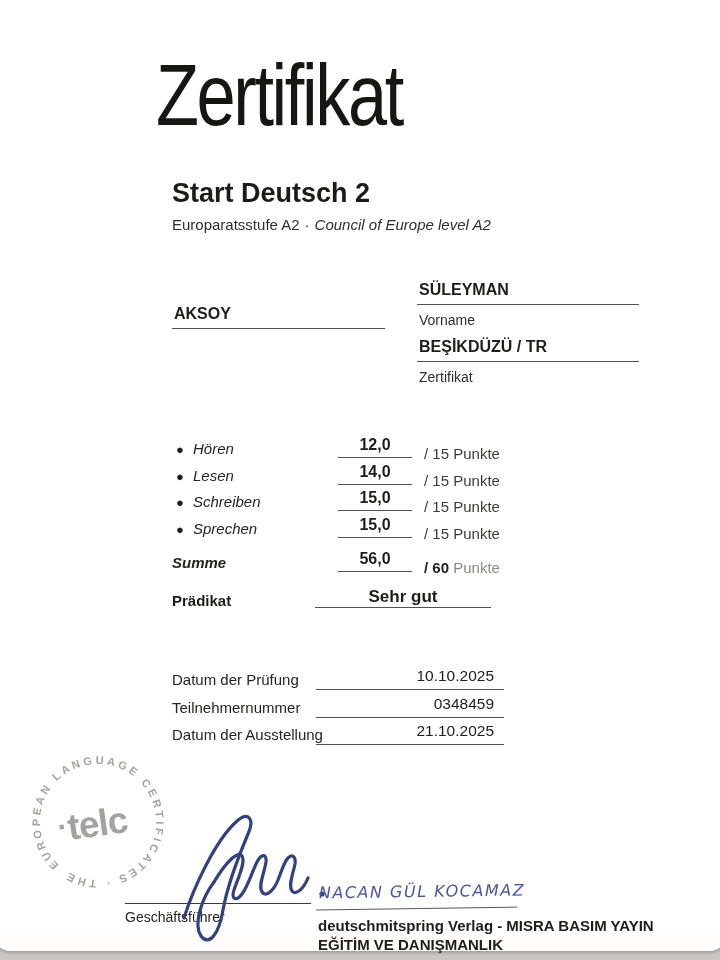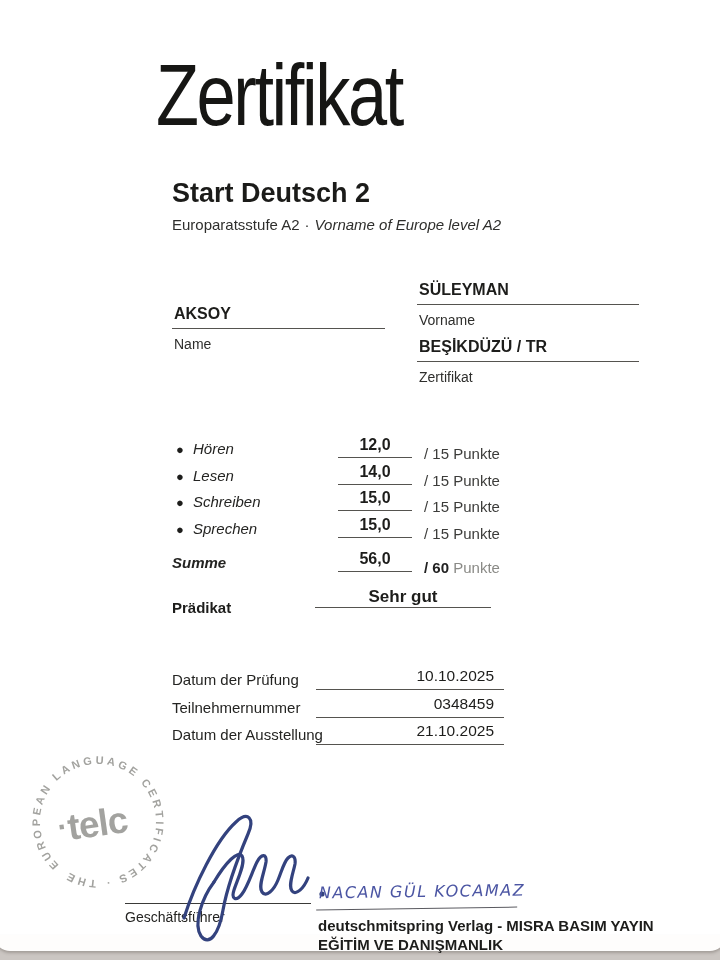--- a/index.html
+++ b/index.html
@@ -32,21 +32,21 @@
   .score-row{position:absolute;left:0;width:720px;height:24px;}
   .bullet{position:absolute;left:176px;top:3px;font-size:13px;color:#1d1d1b;}
   .score-label{position:absolute;left:193px;top:1px;font-size:15px;color:#242422;font-style:italic;}
   .score-label.b{font-weight:bold;}
   .score-value{position:absolute;left:338px;top:-3px;width:74px;text-align:center;font-size:16px;font-weight:bold;border-bottom:1.4px solid #55534f;padding-bottom:3px;}
   .score-max{position:absolute;left:424px;top:6px;font-size:15px;color:#3c3c3a;white-space:nowrap;}
   .score-max .mx{font-weight:bold;color:#222;}
   .score-max .unit{color:#8a8a86;}
 
   .grade-row{position:absolute;left:0;top:591px;width:720px;}
-  .grade-label{position:absolute;left:172px;top:8px;font-size:15px;font-weight:bold;}
+  .grade-label{position:absolute;left:172px;top:1px;font-size:15px;font-weight:bold;}
   .grade-value{position:absolute;left:315px;top:-4px;width:176px;text-align:center;font-size:17px;font-weight:bold;border-bottom:1.4px solid #55534f;}
 
   .meta-row{position:absolute;left:0;width:720px;}
   .meta-label{position:absolute;left:172px;top:3px;font-size:15px;color:#242422;}
   .meta-value{position:absolute;left:316px;top:-1px;width:178px;text-align:right;font-size:15.5px;border-bottom:1.4px solid #55534f;padding:0 10px 4px 0;}
 
   .stamp{position:absolute;left:20px;top:744px;width:156px;height:156px;opacity:.92;}
 
   .signature{position:absolute;left:148px;top:792px;width:200px;height:160px;z-index:3;}
   .gf{position:absolute;left:125px;top:903px;width:186px;border-top:1.4px solid #3a3a38;padding-top:5px;font-size:14px;color:#242422;z-index:2;}
@@ -63,27 +63,26 @@
 </head>
 <body>
 
 <div class="page">
 
   <div class="title">Zertifikat</div>
 
   <div class="exam">
     <div class="exam-name">Start Deutsch 2</div>
     <div class="exam-level">
-      <span>Europaratsstufe A2</span><span class="sep">·</span><span class="en">Vorname of Europe level A2</span>
+      <span>Europaratsstufe A2</span><span class="sep">·</span><span class="en">Council of Europe level A2</span>
     </div>
   </div>
 
   <div class="field" style="left:172px;top:281px;width:213px;margin-top:24px;">
     <div class="value b">AKSOY</div>
-    <div class="label">Name</div>
   </div>
   <div class="field" style="left:417px;top:281px;width:222px;">
     <div class="value b">SÜLEYMAN</div>
     <div class="label">Vorname</div>
   </div>
   <div class="field" style="left:417px;top:338px;width:222px;">
     <div class="value b">BEŞİKDÜZÜ / TR</div>
     <div class="label">Zertifikat</div>
   </div>
 

